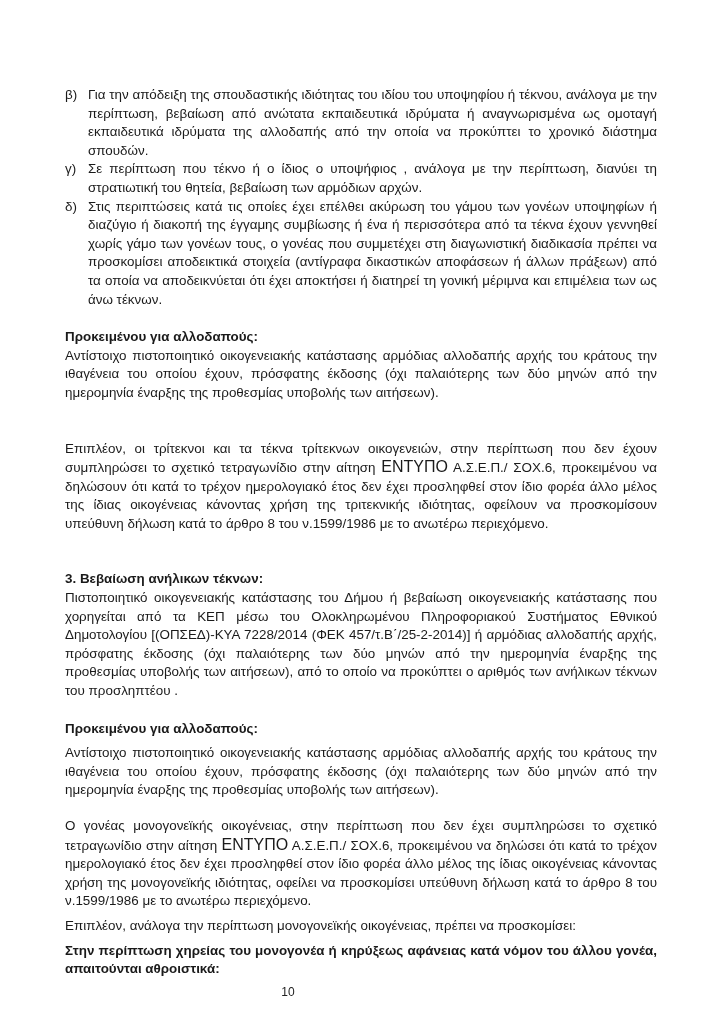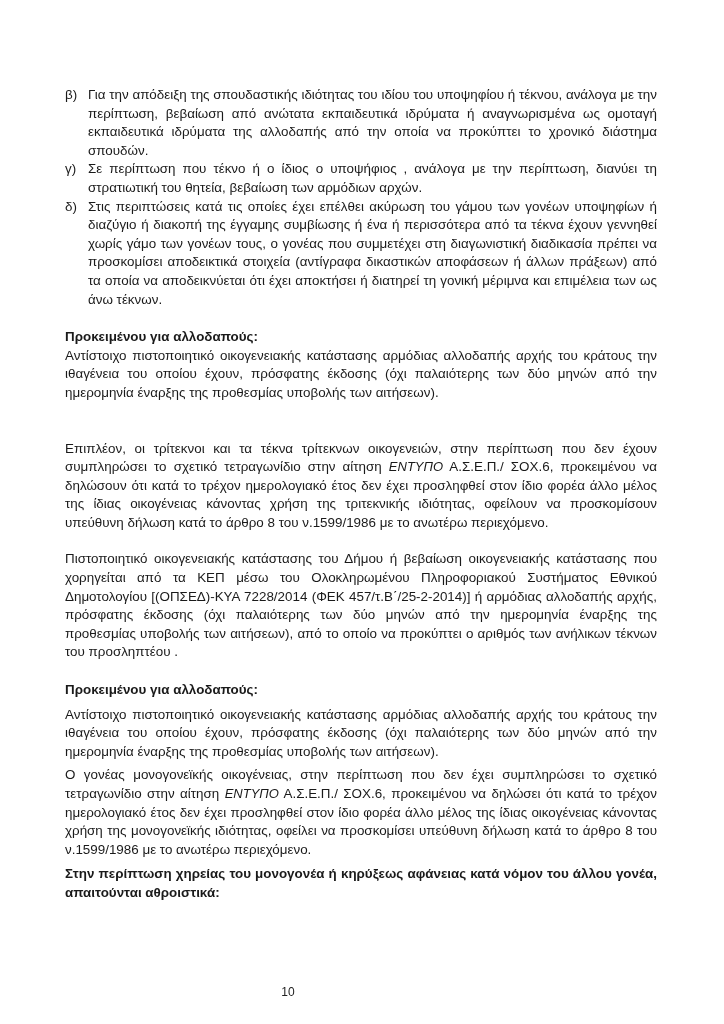--- a/index.html
+++ b/index.html
@@ -6,21 +6,21 @@
   body { width: 724px; height: 1024px; position: relative; overflow: hidden;
          font-family: "Liberation Sans", sans-serif; color: #1a1a1a; }
   .page { position: absolute; left: 65px; top: 86px; width: 592px;
           font-size: 13.4px; line-height: 18.6px; }
   .just { text-align: justify; margin: 0; }
   .list-item { display: flex; margin: 0; }
   .list-letter { width: 23px; flex: 0 0 23px; }
   .list-text { flex: 1; text-align: justify; }
   b { font-weight: normal; }
   .ul { font-weight: bold; }
-  .small-caps { font-size: 13px; font-style: italic; }
+  .small-caps { font-size: 16px; }
   .heading { font-weight: bold; margin: 0; }
   .page-number { position: absolute; top: 985px; left: 0; width: 576px;
                  text-align: center; font-size: 12px; color: #222; }
 </style>
 </head>
 <body>
 
 <div class="page">
 
   <div class="list-item">
@@ -40,32 +40,36 @@
     <span class="ul">Προκειμένου για αλλοδαπούς:</span>
   </p>
   <p class="just">
     <b>Αντίστοιχο</b><span> πιστοποιητικό οικογενειακής κατάστασης αρμόδιας αλλοδαπής αρχής του κράτους την ιθαγένεια του οποίου έχουν, πρόσφατης έκδοσης (όχι παλαιότερης των δύο μηνών από την ημερομηνία έναρξης της προθεσμίας υποβολής των αιτήσεων).</span>
   </p>
 
   <p class="just" style="margin-top:37px">
     <b>Επιπλέον</b><span>, οι τρίτεκνοι και τα τέκνα τρίτεκνων οικογενειών, στην περίπτωση που δεν έχουν συμπληρώσει το σχετικό τετραγωνίδιο στην αίτηση </span><span class="small-caps">ΕΝΤΥΠΟ</span><span> Α.Σ.Ε.Π./ ΣΟΧ.6, προκειμένου να δηλώσουν ότι κατά το τρέχον ημερολογιακό έτος </span><b>δεν έχει προσληφθεί</b><span> στον ίδιο φορέα άλλο μέλος της ίδιας οικογένειας  κάνοντας χρήση της τριτεκνικής ιδιότητας, </span><b>οφείλου</b><span>ν να προσκομίσουν </span><b>υπεύθυνη δήλωση</b><span> κατά το άρθρο 8 του ν.1599/1986 με το ανωτέρω περιεχόμενο.</span>
   </p>
 
-  <p class="just" style="margin-top:18px">
+  <p class="heading" style="margin-top:37px">3. Βεβαίωση ανήλικων τέκνων:</p>
+  <p class="just" style="margin-top:0">
     <b>Πιστοποιητικό</b><span> οικογενειακής κατάστασης του Δήμου ή βεβαίωση οικογενειακής κατάστασης που χορηγείται από τα ΚΕΠ μέσω του Ολοκληρωμένου Πληροφοριακού Συστήματος Εθνικού Δημοτολογίου [(ΟΠΣΕΔ)-ΚΥΑ 7228/2014 (ΦΕΚ 457/τ.Β΄/25-2-2014)] ή αρμόδιας αλλοδαπής αρχής, πρόσφατης έκδοσης (όχι παλαιότερης των δύο μηνών από την ημερομηνία έναρξης της προθεσμίας υποβολής των αιτήσεων), από το οποίο να προκύπτει </span><b>ο αριθμός των ανήλικων τέκνων</b><span> του προσληπτέου .</span>
   </p>
 
   <p class="just" style="margin-top:19px">
     <span class="ul">Προκειμένου για αλλοδαπούς:</span>
   </p>
   <p class="just" style="margin-top:6px">
     <b>Αντίστοιχο</b><span> πιστοποιητικό οικογενειακής κατάστασης αρμόδιας αλλοδαπής αρχής του κράτους την ιθαγένεια του οποίου έχουν, πρόσφατης έκδοσης (όχι παλαιότερης των δύο μηνών από την ημερομηνία έναρξης της προθεσμίας υποβολής των αιτήσεων).</span>
   </p>
 
-  <p class="just" style="margin-top:5px">
+  <p class="just" style="margin-top:17px">
     <span>Ο γονέας μονογονεϊκής οικογένειας, στην περίπτωση που δεν έχει συμπληρώσει το σχετικό τετραγωνίδιο στην αίτηση </span><span class="small-caps">ΕΝΤΥΠΟ</span><span> Α.Σ.Ε.Π./ ΣΟΧ.6, προκειμένου να δηλώσει ότι κατά το τρέχον ημερολογιακό έτος </span><b>δεν έχει προσληφθεί</b><span> στον ίδιο φορέα άλλο μέλος της ίδιας οικογένειας κάνοντας χρήση της μονογονεϊκής ιδιότητας, </span><b>οφείλει</b><span> να προσκομίσει </span><b>υπεύθυνη δήλωση</b><span> κατά το άρθρο 8 του ν.1599/1986 με το ανωτέρω περιεχόμενο.</span>
+  </p>
+  <p class="just" style="margin-top:6px">
+    <b>Επιπλέον,</b><span> ανάλογα την περίπτωση μονογονεϊκής οικογένειας, </span><b>πρέπει να προσκομίσει</b><span>:</span>
   </p>
   <p class="just" style="margin-top:6px">
     <span class="ul">Στην περίπτωση χηρείας του μονογονέα ή κηρύξεως αφάνειας κατά νόμον του άλλου γονέα, απαιτούνται αθροιστικά:</span>
   </p>
 </div>
 
 <div class="page-number">10</div>
 
 </body></html>

